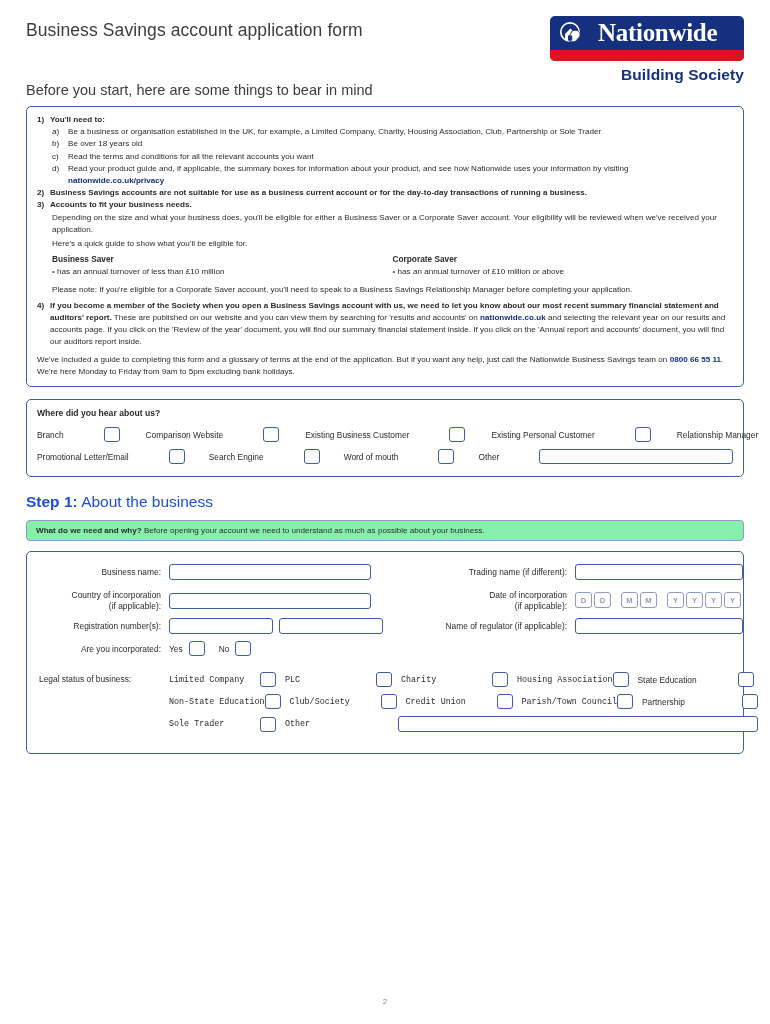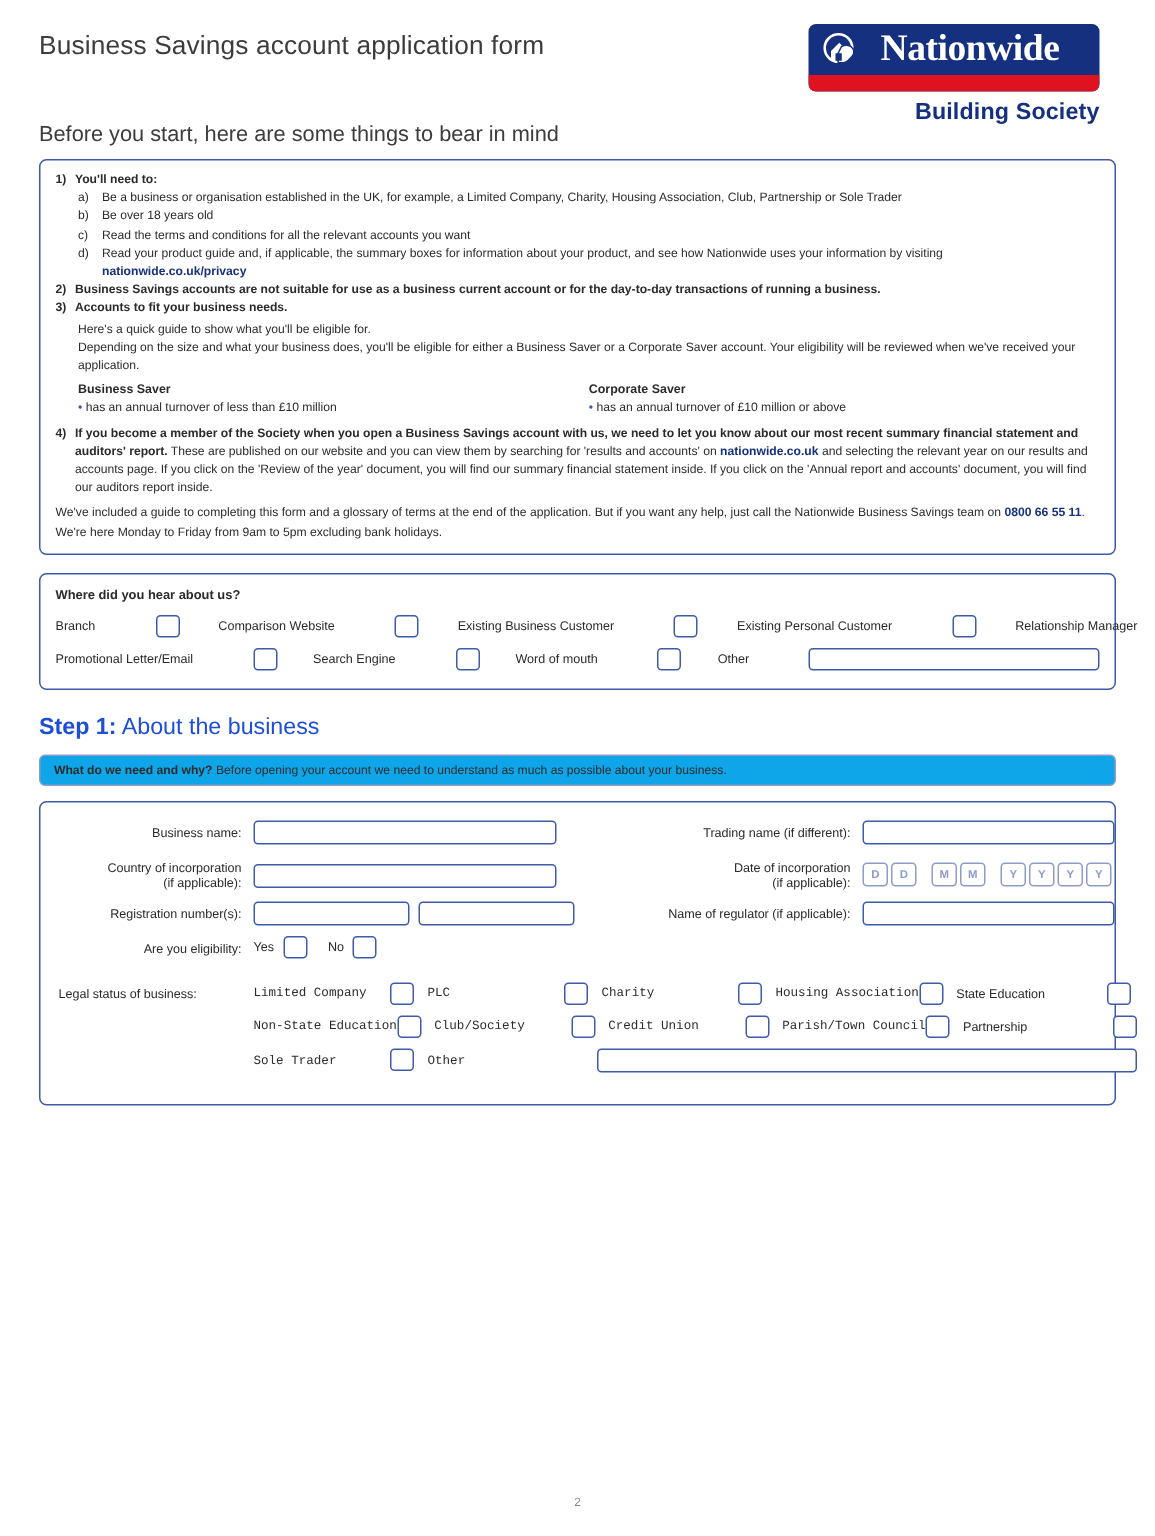--- a/index.html
+++ b/index.html
@@ -14,21 +14,21 @@
     overflow: hidden;
   }
   .page { position: relative; width: 770px; height: 1024px; padding: 0 26px; }
 
   
   .header { position: relative; height: 72px; }
   .doc-title {
     position: absolute; left: 0; top: 20px;
     font-size: 17.5px; font-weight: 400; color: #3c3c3c; letter-spacing: .1px; text-align: center;
   }
-  .logo-wrap { position: absolute; right: 11px; top: 16px; width: 194px; }
+  .logo-wrap { position: absolute; right: 0; top: 16px; width: 194px; }
   .logo-block {
     position: relative; width: 194px; height: 45px;
     background: #15307e; border-radius: 5px; overflow: hidden;
   }
   .logo-red { position: absolute; left: 0; right: 0; bottom: 0; height: 11px; background: #e1121f; }
   .logo-word {
     position: absolute; left: 48px; top: 3px;
     font-family: "Liberation Serif", serif;
     font-size: 25px; font-weight: bold; color: #ffffff; letter-spacing: -0.3px;
   }
@@ -79,21 +79,21 @@
     width: 16px; height: 15px; border: 1px solid #3d5ba9; border-radius: 3px;
     background: #fff; margin-left: 7px; flex: 0 0 16px;
   }
   .otherline {
     height: 15px; border: 1px solid #3d5ba9; border-radius: 3px;
     background: #fff; margin-left: 7px; flex: 1 1 auto;
   }
 
   
   .infostrip {
-    border: 1px solid #8e9bc8; border-radius: 4px; background: #0ea5e9;
+    border: 1px solid #8e9bc8; border-radius: 4px; background: #86efac;
     padding: 5px 9px; font-size: 8.1px; color: #2b2b2b;
   }
   .infostrip b { font-weight: bold; }
 
   
   .bd-panel { margin-top: 10px; padding: 12px 12px 14px 12px; }
   .bd-grid { display: flex; gap: 34px; }
   .bd-col { width: 50%; }
   .bd-col.left { padding-right: 14px; }
   .fr { display: flex; align-items: flex-start; margin-bottom: 7px; }
@@ -193,34 +193,35 @@
 
     <div class="num-row">
       <div class="n">2)</div>
       <div class="t"><b>Business Savings accounts are not suitable for use as a business current account or for the day-to-day transactions of running a business.</b></div>
     </div>
 
     <div class="num-row">
       <div class="n">3)</div>
       <div class="t"><b>Accounts to fit your business needs.</b></div>
     </div>
+    <div class="indent">Depending on the size and what your business does, you'll be eligible for either a Business Saver or a Corporate Saver account. Your eligibility will be reviewed when we've received your application.</div>
     <div class="indent" style="margin-top:2px;">Here's a quick guide to show what you'll be eligible for.</div>
-    <div class="indent">Depending on the size and what your business does, you'll be eligible for either a Business Saver or a Corporate Saver account. Your eligibility will be reviewed when we've received your application.</div>
 
     <div class="saver-cols">
       <div class="saver-col">
         <div class="ttl">Business Saver</div>
         <div class="bullet">has an annual turnover of less than £10 million</div>
       </div>
       <div class="saver-col">
         <div class="ttl">Corporate Saver</div>
         <div class="bullet">has an annual turnover of £10 million or above</div>
       </div>
     </div>
 
+    <div class="indent" style="margin-top:5px;">Please note: If you're eligible for a Corporate Saver account, you'll need to speak to a Business Savings Relationship Manager before completing your application.</div>
 
     <div class="num-row" style="margin-top:4px;">
       <div class="n">4)</div>
       <div class="t">
         <b>If you become a member of the Society when you open a Business Savings account with us, we need to let you know about our most recent summary financial statement and auditors' report.</b><span> These are published on our website and you can view them by searching for 'results and accounts' on </span><span class="lnk">nationwide.co.uk</span><span> and selecting the relevant year on our results and accounts page. If you click on the 'Review of the year' document, you will find our summary financial statement inside. If you click on the 'Annual report and accounts' document, you will find our auditors report inside.</span>
       </div>
     </div>
 
     <div style="margin-top:5px;">
       <span>We've included a guide to completing this form and a glossary of terms at the end of the application. But if you want any help, just call the Nationwide Business Savings team on </span><b class="lnk">0800 66 55 11</b><span>. We're here Monday to Friday from 9am to 5pm excluding bank holidays.</span>
@@ -304,21 +305,21 @@
 
         <div class="fr">
           <div class="flabel">Registration number(s):</div>
           <div class="fctl">
             <span class="tbox half"></span>
             <span class="tbox half2"></span>
           </div>
         </div>
 
         <div class="fr">
-          <div class="flabel">Are you eligibility:</div>
+          <div class="flabel">Are you incorporated:</div>
           <div class="fctl">
             <span class="yn">
               <span>Yes</span>
               <span class="cbox"></span>
             </span>
             <span class="yn">
               <span>No</span>
               <span class="cbox"></span>
             </span>
           </div>

